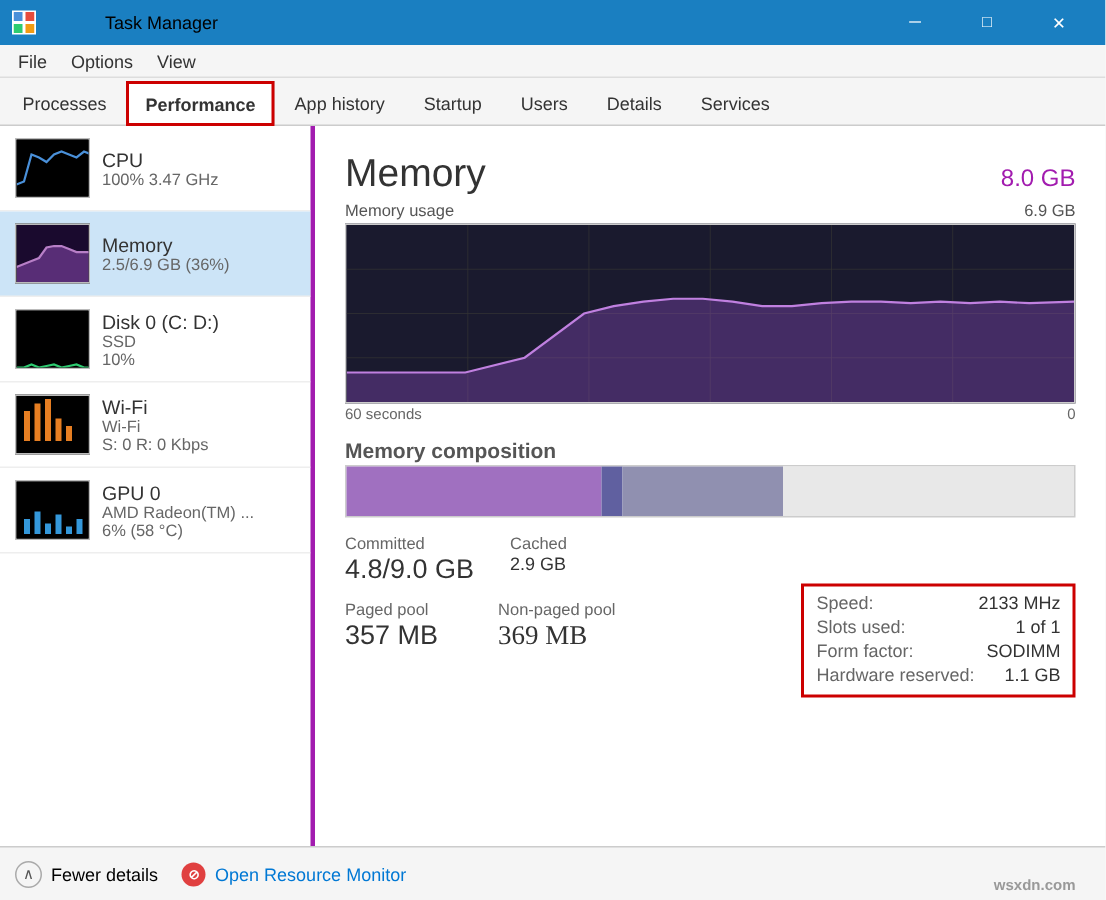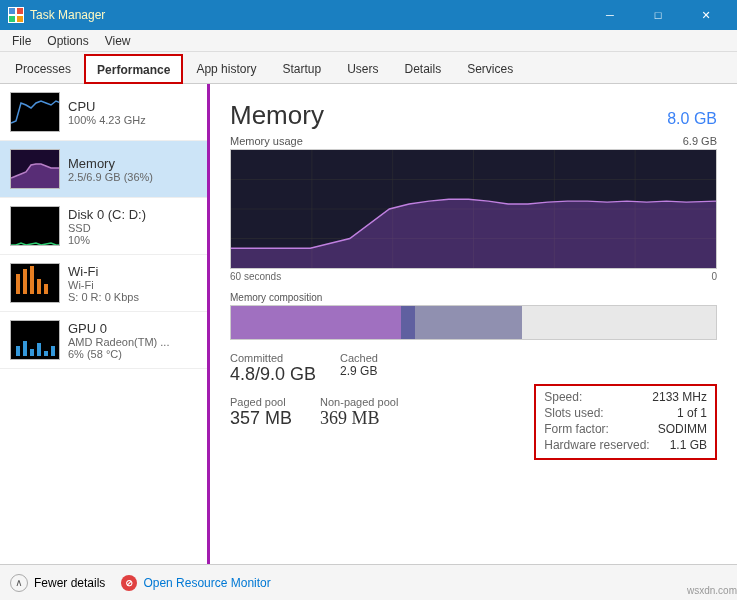--- a/index.html
+++ b/index.html
@@ -2,21 +2,21 @@
 <html><head>
   <meta charset="utf-8">
   <style>
     * { margin: 0; padding: 0; box-sizing: border-box; }
     body { width: 737px; height: 600px; font-family: 'Segoe UI', sans-serif; font-size: 12px; background: #f0f0f0; overflow: hidden; }
 
     
     .titlebar { background: #1a7fc1; height: 30px; display: flex; align-items: center; justify-content: space-between; padding: 0 8px; }
     .titlebar-left { display: flex; align-items: center; gap: 6px; }
     .titlebar-icon { width: 16px; height: 16px; background: #fff; display: flex; align-items: center; justify-content: center; }
-    .titlebar-title { color: #fef9c3; font-size: 12px; }
+    .titlebar-title { color: #000000; font-size: 12px; margin-left: 40px; }
     .titlebar-controls { display: flex; gap: 2px; }
     .titlebar-btn { width: 46px; height: 30px; display: flex; align-items: center; justify-content: center; color: white; font-size: 11px; cursor: pointer; }
 
     
     .menubar { background: #f5f5f5; border-bottom: 1px solid #ddd; height: 22px; display: flex; align-items: center; padding: 0 4px; }
     .menubar-item { padding: 2px 8px; font-size: 12px; cursor: pointer; color: #333; }
 
     
     .tabbar { background: #f5f5f5; border-bottom: 1px solid #ccc; display: flex; align-items: stretch; height: 32px; padding: 0 2px; }
     .tab { padding: 0 12px; display: flex; align-items: center; font-size: 12px; cursor: pointer; color: #333; border: 1px solid transparent; border-bottom: none; margin-top: 2px; }
@@ -31,30 +31,30 @@
     .sidebar-item.active { background: #cce4f7; }
     .sidebar-item-graph { width: 50px; height: 40px; border: 1px solid #bbb; background: #000; flex-shrink: 0; overflow: hidden; position: relative; }
     .sidebar-item-info { flex: 1; }
     .sidebar-item-name { font-size: 13px; font-weight: 500; color: #333; }
     .sidebar-item-sub { font-size: 11px; color: #666; }
 
     
     .content { flex: 1; background: white; padding: 16px 20px; overflow-y: auto; }
     .content-header { display: flex; justify-content: space-between; align-items: baseline; margin-bottom: 4px; }
     .content-title { font-size: 26px; font-weight: 300; color: #333; }
-    .content-size { font-size: 16px; color: #3b82f6; }
+    .content-size { font-size: 16px; color: #a21caf; }
 
     
     .graph-section { margin-bottom: 10px; }
     .graph-label { font-size: 11px; color: #555; margin-bottom: 2px; display: flex; justify-content: space-between; }
     .graph-container { border: 1px solid #ccc; background: #1a1a2e; height: 120px; position: relative; overflow: hidden; }
     .graph-bottom-labels { display: flex; justify-content: space-between; font-size: 10px; color: #666; margin-top: 2px; }
 
     
-    .composition-label { font-size: 10px; color: #555; margin-bottom: 2px; margin-top: 8px; }
+    .composition-label { font-size: 14px; color: #555; margin-bottom: 2px; margin-top: 8px; font-weight: bold; }
     .composition-bar { border: 1px solid #ccc; height: 35px; display: flex; }
     .comp-in-use { background: #a070c0; width: 35%; }
     .comp-modified { background: #6060a0; width: 3%; }
     .comp-standby { background: #9090b0; width: 22%; }
     .comp-free { background: #e8e8e8; width: 40%; }
     .stat-label { font-size: 11px; color: #666; }
     .stat-value { font-size: 22px; font-weight: 300; color: #333; line-height: 1.2; }
 
     .stats-right { border: 2px solid #cc0000; padding: 4px 8px; margin-top: 32px; }
     .stats-right-row { display: flex; justify-content: space-between; font-size: 12px; color: #333; margin-bottom: 2px; gap: 20px; }
@@ -62,21 +62,21 @@
     .stats-right-value { font-weight: 500; }
 
     
     .bottombar { height: 36px; background: #f5f5f5; border-top: 1px solid #ccc; display: flex; align-items: center; padding: 0 10px; gap: 16px; }
     .bottombar-item { display: flex; align-items: center; gap: 6px; cursor: pointer; font-size: 12px; }
     .chevron-icon { width: 18px; height: 18px; border: 1px solid #aaa; border-radius: 50%; display: flex; align-items: center; justify-content: center; font-size: 10px; color: #555; }
     .resource-icon { width: 16px; height: 16px; background: #e04040; border-radius: 50%; display: flex; align-items: center; justify-content: center; color: white; font-size: 9px; font-weight: bold; }
     .link-text { color: #0078d4; text-decoration: none; }
 
     
-    .watermark { position: fixed; bottom: 4px; right: 0; font-size: 10px; color: #999; }
+    .watermark { position: fixed; bottom: 4px; right: 20px; font-size: 10px; color: #999; font-weight: bold; }
 
     
     .cpu-graph { width: 50px; height: 40px; }
     .mem-graph { width: 50px; height: 40px; }
     .disk-graph { width: 50px; height: 40px; }
     .wifi-graph { width: 50px; height: 40px; }
     .gpu-graph { width: 50px; height: 40px; }
   </style>
 </head>
 <body>
@@ -121,21 +121,21 @@
   <div class="sidebar">
 
     <div class="sidebar-item">
       <div class="sidebar-item-graph">
         <svg class="cpu-graph" viewBox="0 0 50 40" xmlns="http://www.w3.org/2000/svg" style="background:#000">
           <polyline points="0,30 5,28 10,10 15,12 20,15 25,10 30,8 35,10 40,12 45,8 50,10" fill="none" stroke="#4a90d9" stroke-width="1.5"></polyline>
         </svg>
       </div>
       <div class="sidebar-item-info">
         <div class="sidebar-item-name">CPU</div>
-        <div class="sidebar-item-sub">100% 4.23 GHz</div>
+        <div class="sidebar-item-sub">100% 3.47 GHz</div>
       </div>
     </div>
 
     <div class="sidebar-item active">
       <div class="sidebar-item-graph">
         <svg class="mem-graph" viewBox="0 0 50 40" xmlns="http://www.w3.org/2000/svg" style="background:#1a0a2e">
           <polygon points="0,40 0,28 5,26 10,24 15,22 20,15 25,14 30,14 35,16 40,18 45,18 50,18 50,40" fill="rgba(150,80,190,0.5)" stroke="none"></polygon>
           <polyline points="0,28 5,26 10,24 15,22 20,15 25,14 30,14 35,16 40,18 45,18 50,18" fill="none" stroke="#b87fc7" stroke-width="1.5"></polyline>
         </svg>
       </div>
@@ -243,21 +243,21 @@
         <div style="display: flex; gap: 24px; margin-bottom: 10px;">
           <div>
             <div class="stat-label">Committed</div>
             <div class="stat-value" style="font-size: 18px;">4.8/9.0 GB</div>
           </div>
           <div>
             <div class="stat-label">Cached</div>
             <div class="stat-value" style="font-size: 12px;">2.9 GB</div>
           </div>
         </div>
-        <div style="display: flex; gap: 28px;">
+        <div style="display: flex; gap: 40px;">
           <div>
             <div class="stat-label">Paged pool</div>
             <div class="stat-value" style="font-size: 18px;">357 MB</div>
           </div>
           <div>
             <div class="stat-label">Non-paged pool</div>
             <div class="stat-value" style="font-size: 18px; font-family: Liberation Serif, serif;">369 MB</div>
           </div>
         </div>
       </div>

